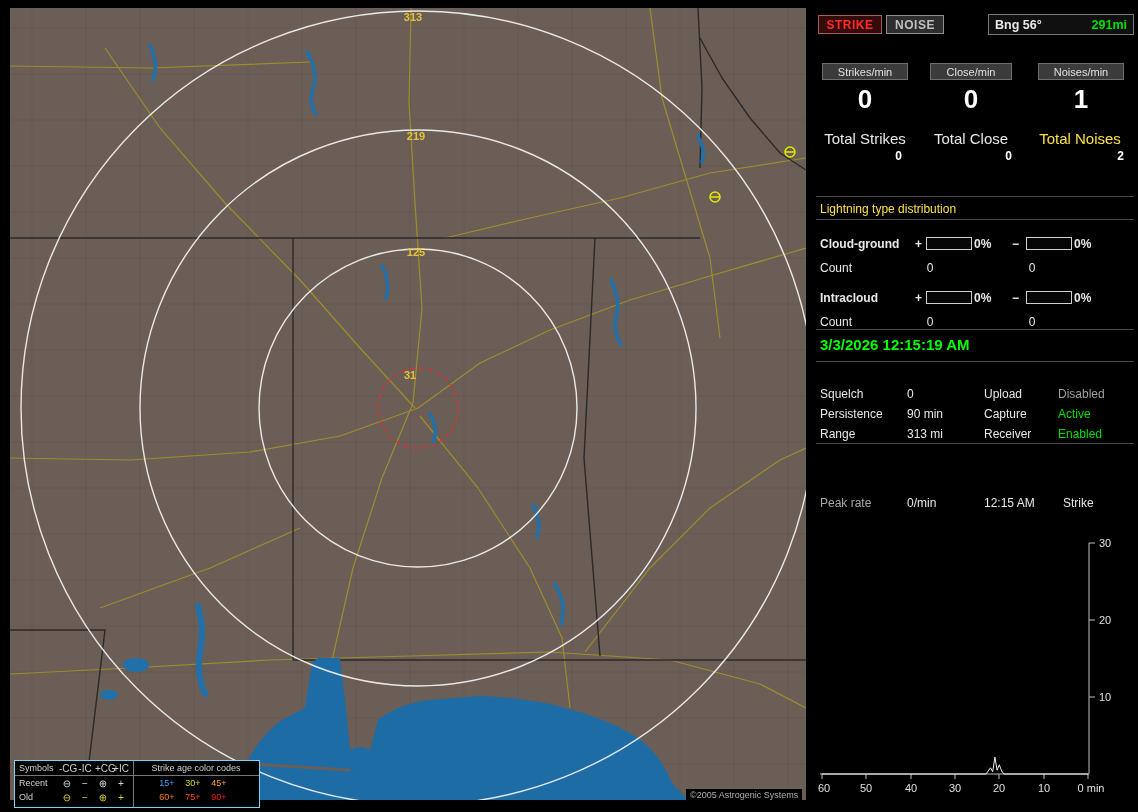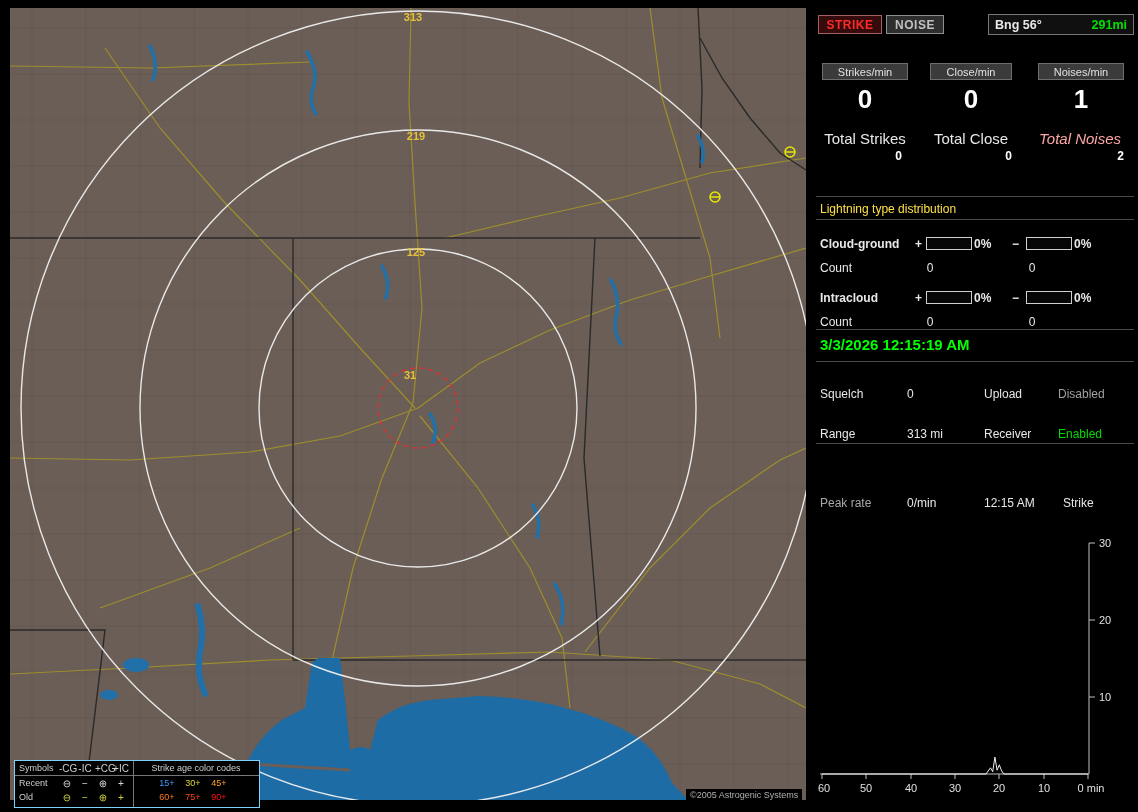--- a/index.html
+++ b/index.html
@@ -167,21 +167,21 @@
   <div class="chip" style="left:10px;width:86px;">Strikes/min</div>
   <div class="chip" style="left:118px;width:82px;">Close/min</div>
   <div class="chip" style="left:226px;width:86px;">Noises/min</div>
 
   <div class="big" style="left:10px;width:86px;">0</div>
   <div class="big" style="left:118px;width:82px;">0</div>
   <div class="big" style="left:226px;width:86px;">1</div>
 
   <div class="tlabel" style="left:2px;width:102px;color:#e8e8e8;">Total Strikes</div>
   <div class="tlabel" style="left:112px;width:94px;color:#e8e8e8;">Total Close</div>
-  <div class="tlabel" style="left:218px;width:100px;color:#fca5a5;font-style:italic;">Total Noises</div>
+  <div class="tlabel" style="left:218px;width:100px;color:#fde047;">Total Noises</div>
 
   <div class="tvalue" style="left:2px;width:88px;">0</div>
   <div class="tvalue" style="left:112px;width:88px;">0</div>
   <div class="tvalue" style="left:218px;width:94px;">2</div>
 
   <div class="sep" style="top:196px;"></div>
   <div class="abs" style="left:8px;top:202px;color:#fde047;">Lightning type distribution</div>
   <div class="sep" style="top:219px;"></div>
 
   <div class="row" style="top:225px;">
@@ -216,20 +216,26 @@
 
   <div class="sep" style="top:329px;"></div>
   <div id="clock">3/3/2026 12:15:19 AM</div>
   <div class="sep" style="top:361px;"></div>
 
   <div class="row" style="top:375px;">
     <span style="left:8px;">Squelch</span>
     <span style="left:95px;">0</span>
     <span style="left:172px;">Upload</span>
     <span style="left: 246px; color: rgb(160, 160, 160);">Disabled</span>
+  </div>
+  <div class="row" style="top:395px;">
+    <span style="left:8px;">Persistence</span>
+    <span style="left:95px;">90 min</span>
+    <span style="left:172px;">Capture</span>
+    <span style="left: 246px; color: rgb(0, 221, 0);">Active</span>
   </div>
   <div class="row" style="top:415px;">
     <span style="left:8px;">Range</span>
     <span style="left:95px;">313 mi</span>
     <span style="left:172px;">Receiver</span>
     <span style="left: 246px; color: rgb(0, 221, 0);">Enabled</span>
   </div>
 
   <div class="sep" style="top:443px;"></div>
 

